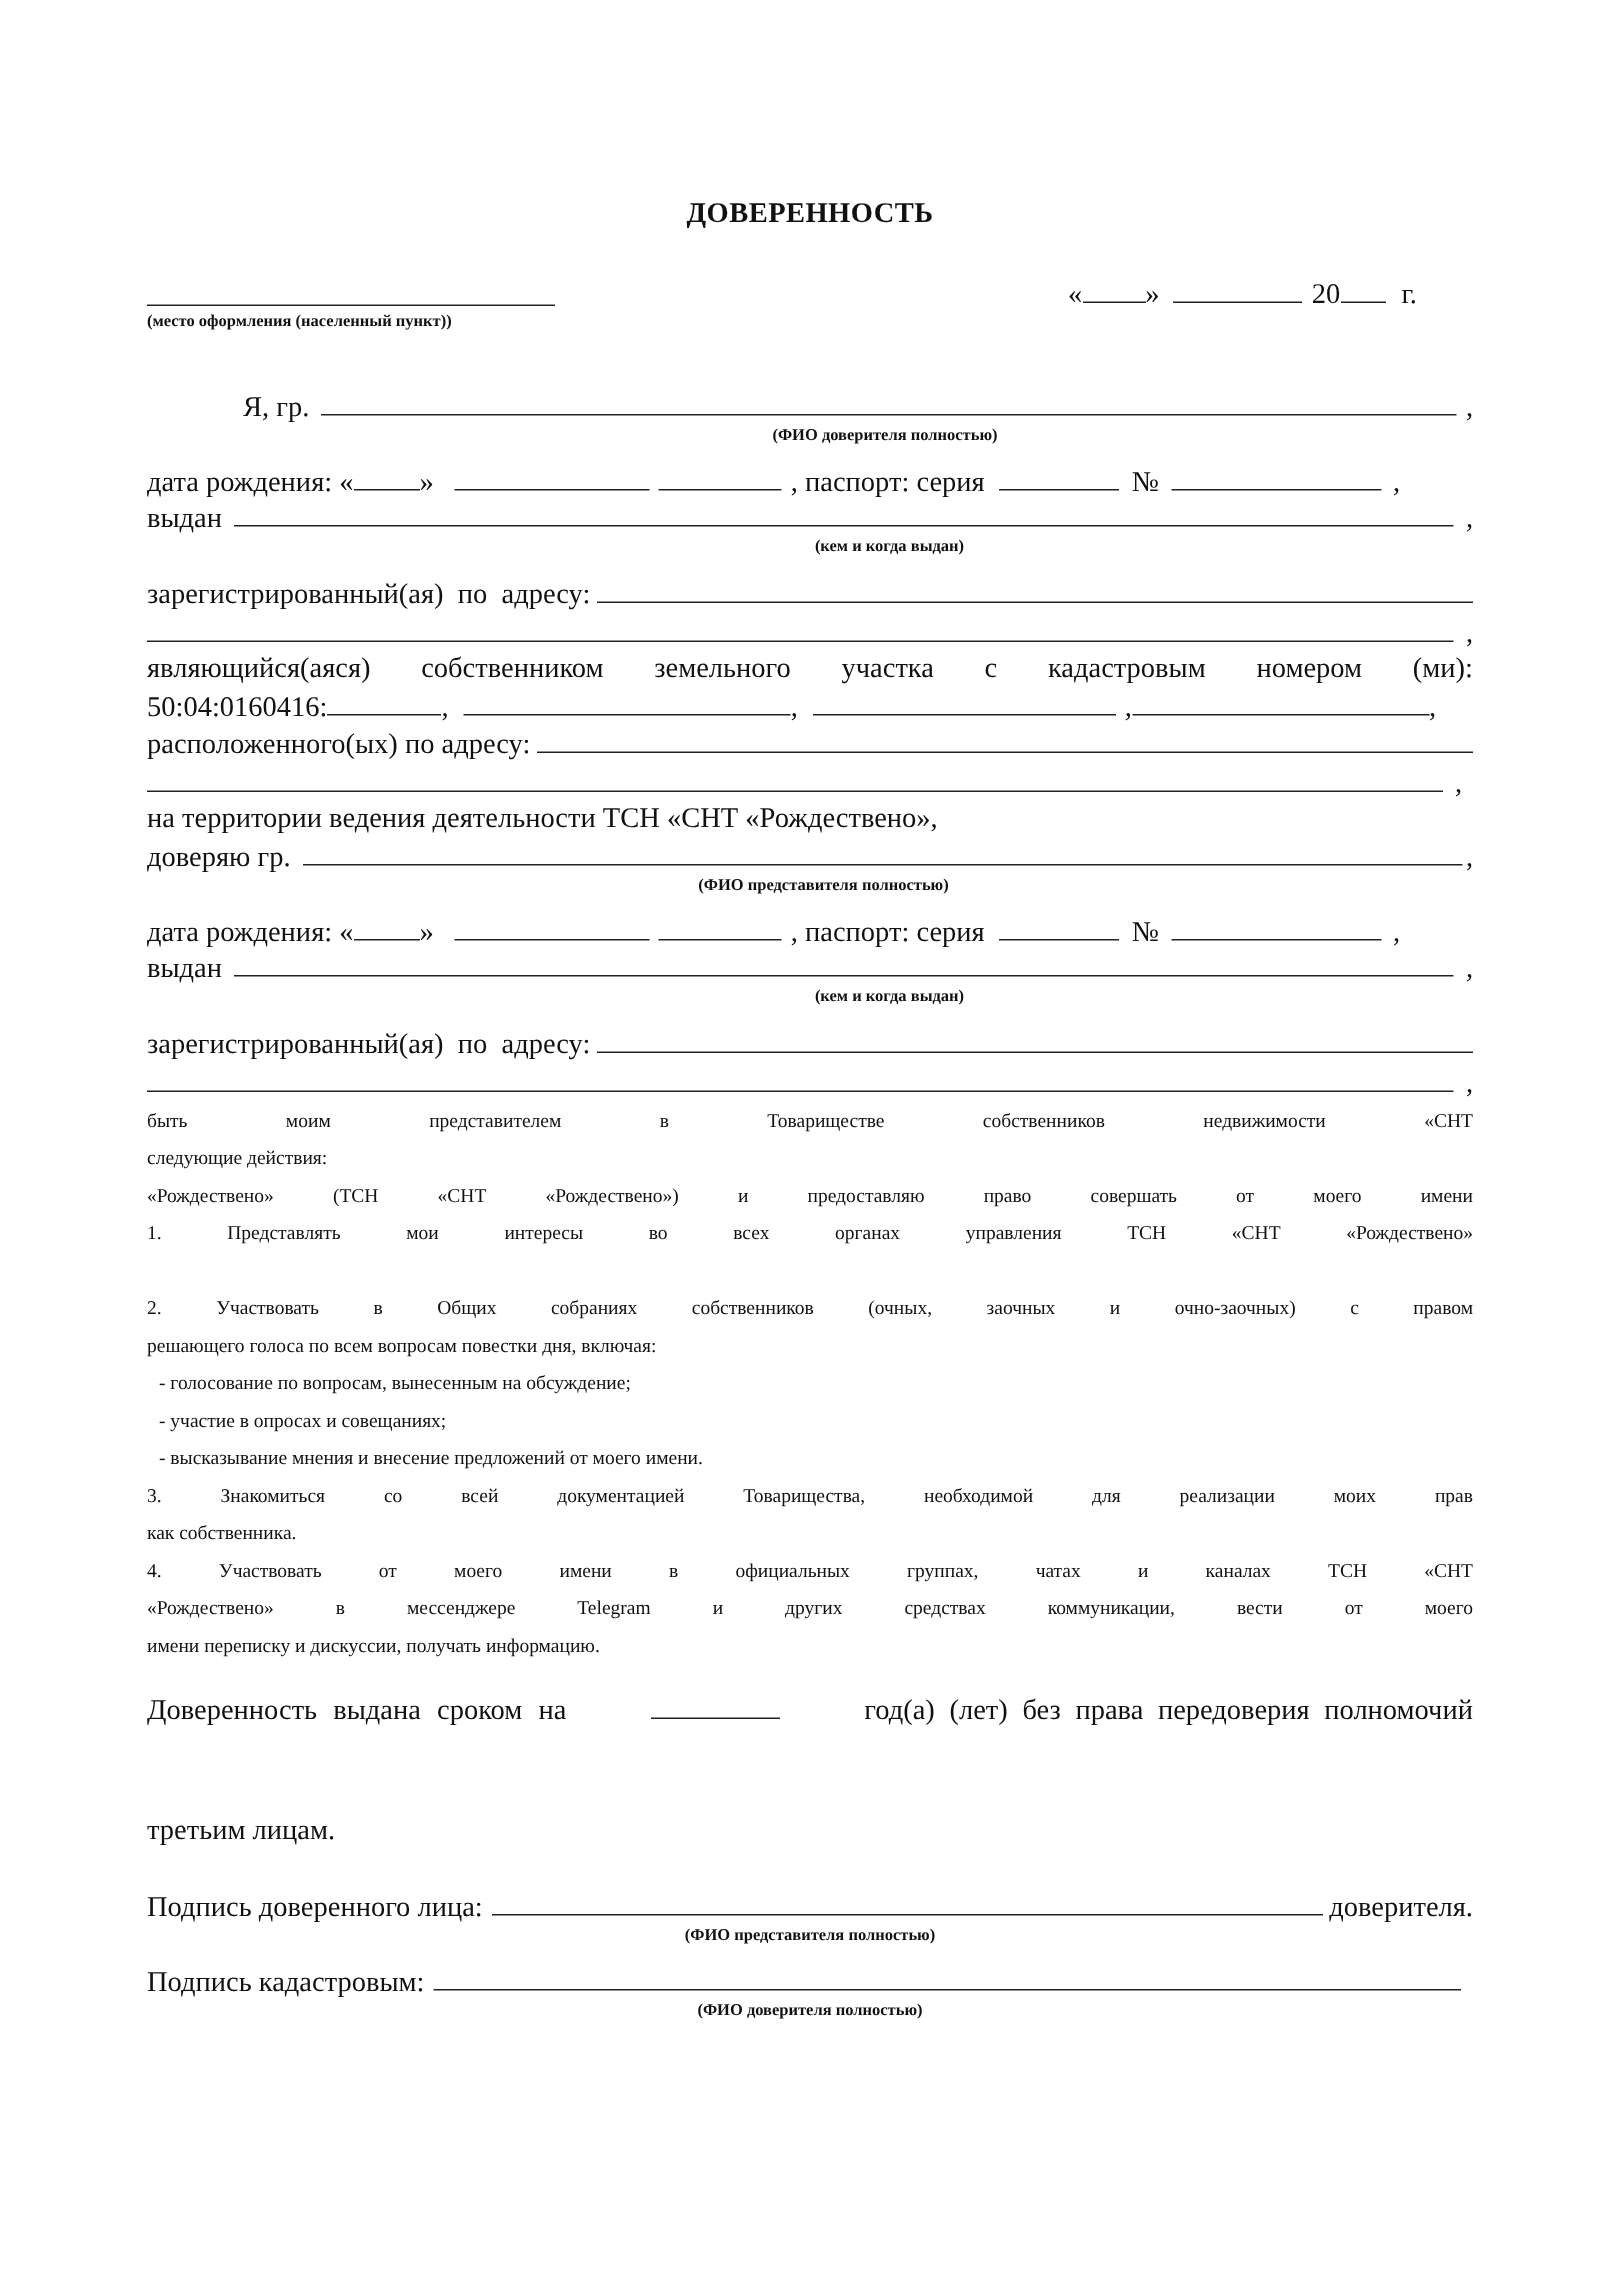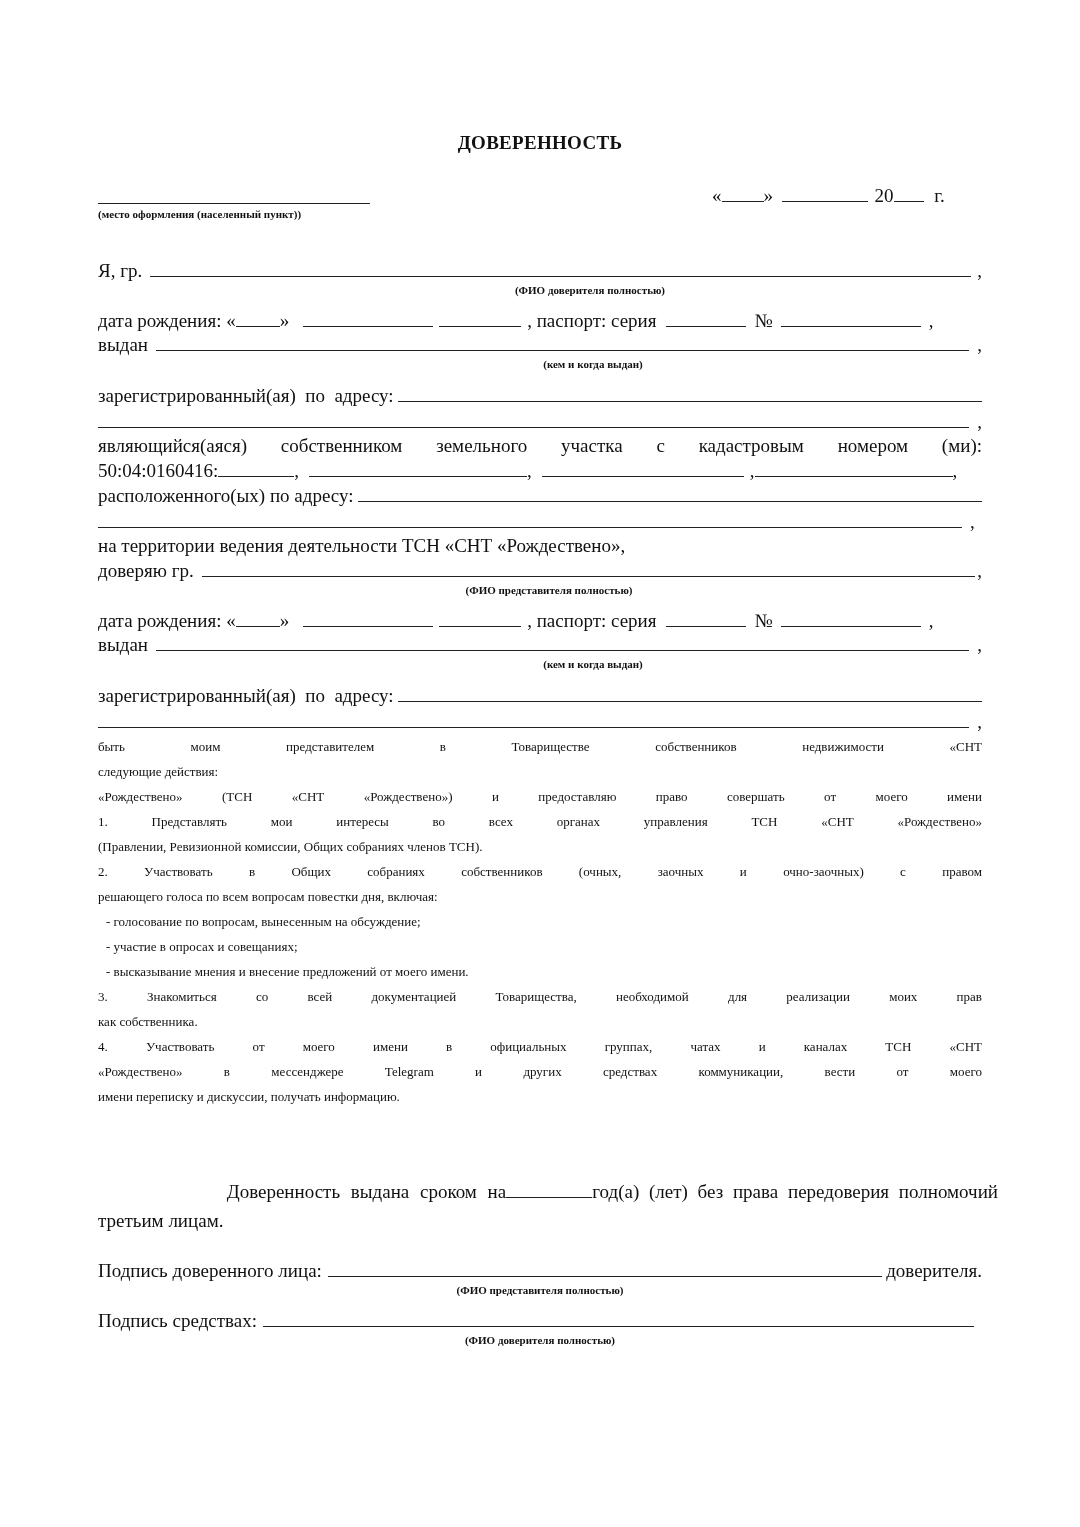--- a/index.html
+++ b/index.html
@@ -32,21 +32,21 @@
   <div class="abs cap" style="left:98px; top:207px;">(место оформления (населенный пункт))</div>
 
   <div class="abs t" style="left:712px; top:184px;">
     <span>«</span><span class="blank" style="width:42px;"></span><span>»</span>
     <span class="blank" style="width:86px; margin-left:4px;"></span>
     <span style="margin-left:2px;">20</span><span class="blank" style="width:30px;"></span>
     <span style="margin-left:6px;">г.</span>
   </div>
 
   <div class="row flex" style="top:259px;">
-    <span style="">Я, гр.</span>
+    <span style="margin-left:64px;">Я, гр.</span>
     <span class="fill" style="margin-left:8px; margin-right:6px;"></span>
     <span>,</span>
   </div>
   <div class="abs cap" style="left:0; width:1180px; text-align:center; top:283px;">(ФИО доверителя полностью)</div>
 
   <div class="row flex" style="top:309px;">
     <span>дата рождения: «</span>
       <span class="blank" style="width:44px;"></span>
       <span>»</span>
     <span class="blank" style="width:130px; margin-left:14px;"></span>
@@ -136,54 +136,53 @@
   </div>
 
   <div class="para" style="top:734px;">
     <span class="l j">быть моим представителем в Товариществе собственников недвижимости «СНТ</span>
     <span class="l">следующие действия:</span>
     <span class="l j">«Рождествено» (ТСН «СНТ «Рождествено») и предоставляю право совершать от моего имени</span>
   </div>
 
   <div class="para" style="top:809px;">
     <span class="l j">1. Представлять мои интересы во всех органах управления ТСН «СНТ «Рождествено»</span>
-    <span class="l">(Правлении, Ревизионной комиссии, Общих собраниях членов ТСН).</span>
   </div>
   <div class="para" style="top:859px;">
     <span class="l j">2. Участвовать в Общих собраниях собственников (очных, заочных и очно-заочных) с правом</span>
     <span class="l">решающего голоса по всем вопросам повестки дня, включая:</span>
   </div>
   <div class="para" style="top:909px; left:106px;">
     <span class="l">- голосование по вопросам, вынесенным на обсуждение;</span>
     <span class="l">- участие в опросах и совещаниях;</span>
     <span class="l">- высказывание мнения и внесение предложений от моего имени.</span>
   </div>
   <div class="para" style="top:984px;">
     <span class="l j">3. Знакомиться со всей документацией Товарищества, необходимой для реализации моих прав</span>
     <span class="l">как собственника.</span>
   </div>
   <div class="para" style="top:1034px;">
     <span class="l j">4. Участвовать от моего имени в официальных группах, чатах и каналах ТСН «СНТ</span>
     <span class="l j">«Рождествено» в мессенджере Telegram и других средствах коммуникации, вести от моего</span>
     <span class="l">имени переписку и дискуссии, получать информацию.</span>
   </div>
 
-  <div class="row flex" style="top:1180px; justify-content:flex-end;margin-left:16px;">
+  <div class="row flex" style="top:1128px; justify-content:space-between;">
     <span style="word-spacing:6px;">Доверенность выдана сроком на</span>
     <span class="blank" style="width:86px;"></span>
     <span style="word-spacing:5px;">год(а) (лет) без права передоверия полномочий</span>
   </div>
   <div class="row" style="top:1209px;">третьим лицам.</div>
 
   <div class="row flex" style="top:1259px;">
     <span>Подпись доверенного лица:</span>
     <span class="fill" style="margin-left:6px; margin-right:4px;"></span>
     <span>доверителя.</span>
   </div>
   <div class="abs cap" style="left:0; width:1080px; text-align:center; top:1283px;">(ФИО представителя полностью)</div>
 
   <div class="row flex" style="top:1309px; width:876px;">
-    <span>Подпись средствах:</span>
+    <span>Подпись кадастровым:</span>
     <span class="fill" style="margin-left:6px; margin-right:0;"></span>
   </div>
   <div class="abs cap" style="left:0; width:1080px; text-align:center; top:1333px;">(ФИО доверителя полностью)</div>
 
 </div>
 
 </body></html>

